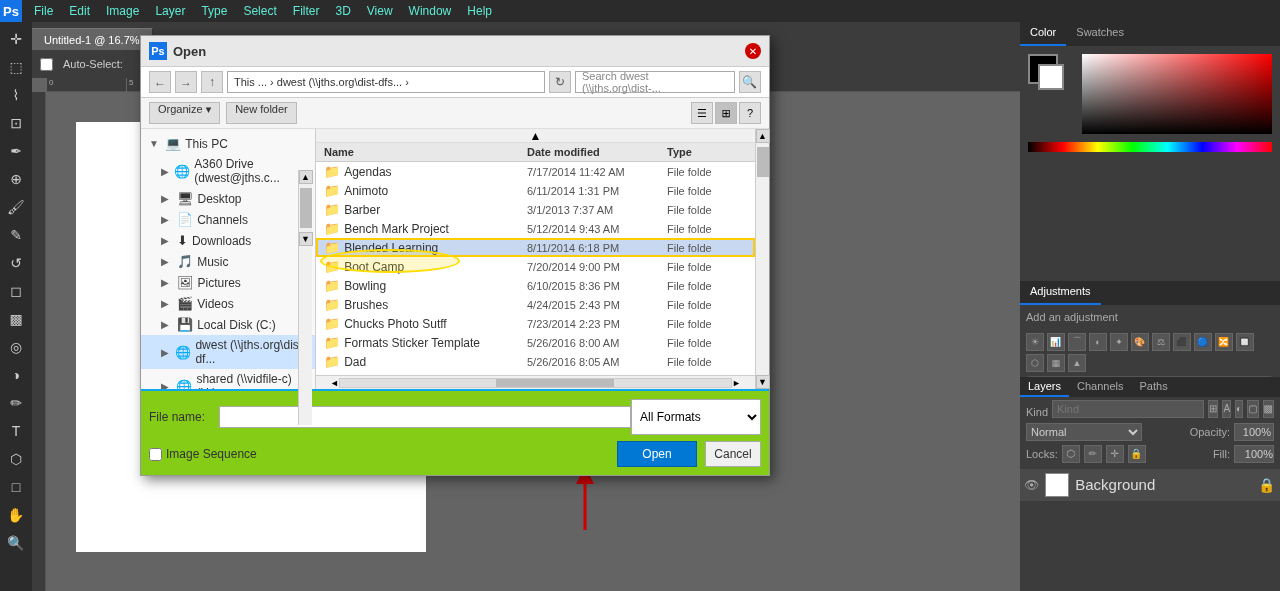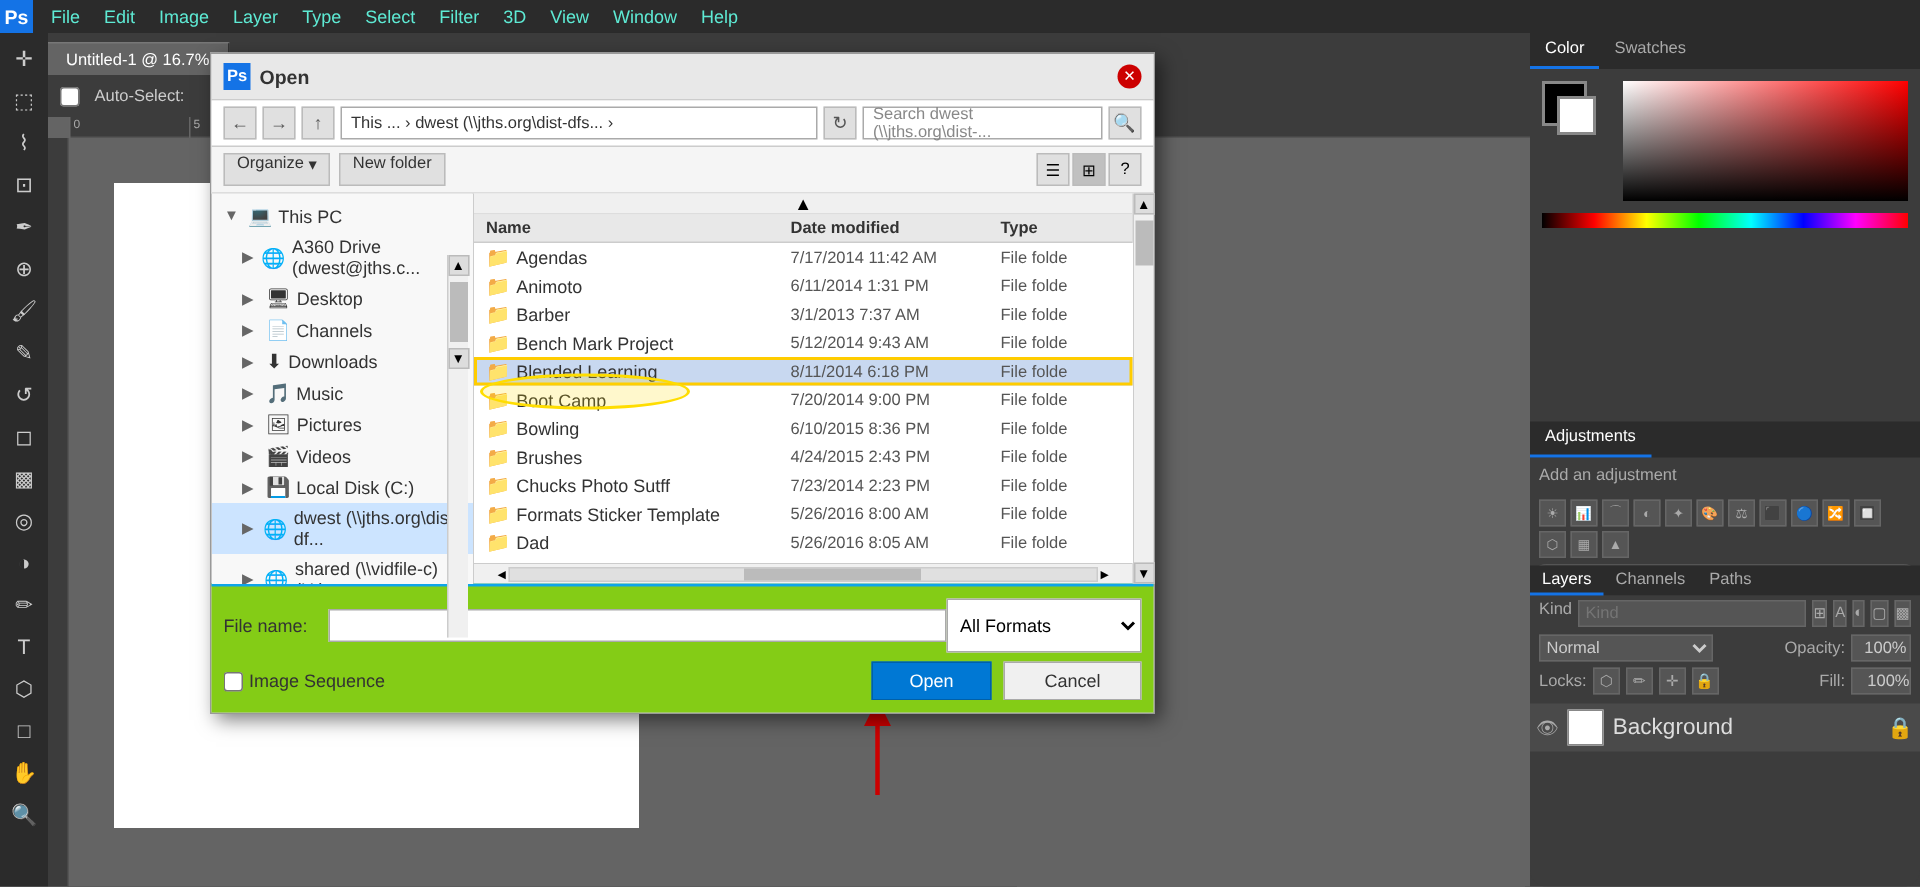--- a/index.html
+++ b/index.html
@@ -520,21 +520,21 @@
     .btn-open {
       width: 80px; height: 26px;
       background: #0078d4;
       border: 1px solid #0060a8;
       color: white;
       font-size: 12px;
       cursor: pointer;
       display: flex; align-items: center; justify-content: center;
     }
     .btn-cancel {
-      width: 92px; height: 26px;
+      width: 56px; height: 26px;
       background: #f0f0f0;
       border: 1px solid #aaa;
       color: #333;
       font-size: 12px;
       cursor: pointer;
       display: flex; align-items: center; justify-content: center;
     }
 
     
     .yellow-circle {
@@ -576,21 +576,21 @@
     .lp-tab {
       padding: 3px 8px;
       font-size: 11px;
       color: #aaa;
       cursor: pointer;
       border-bottom: 2px solid transparent;
     }
     .lp-tab.active { color: white; border-bottom: 2px solid #1473e6; }
     .kind-bar {
       display: flex;
-      align-items: flex-start;
+      align-items: flex-end;
       padding: 3px 6px;
       gap: 4px;
       background: #3c3c3c;
     }
     .kind-label { color: #aaa; font-size: 11px; }
     .kind-input {
       flex: 1;
       height: 18px;
       background: #555;
       border: 1px solid #666;

